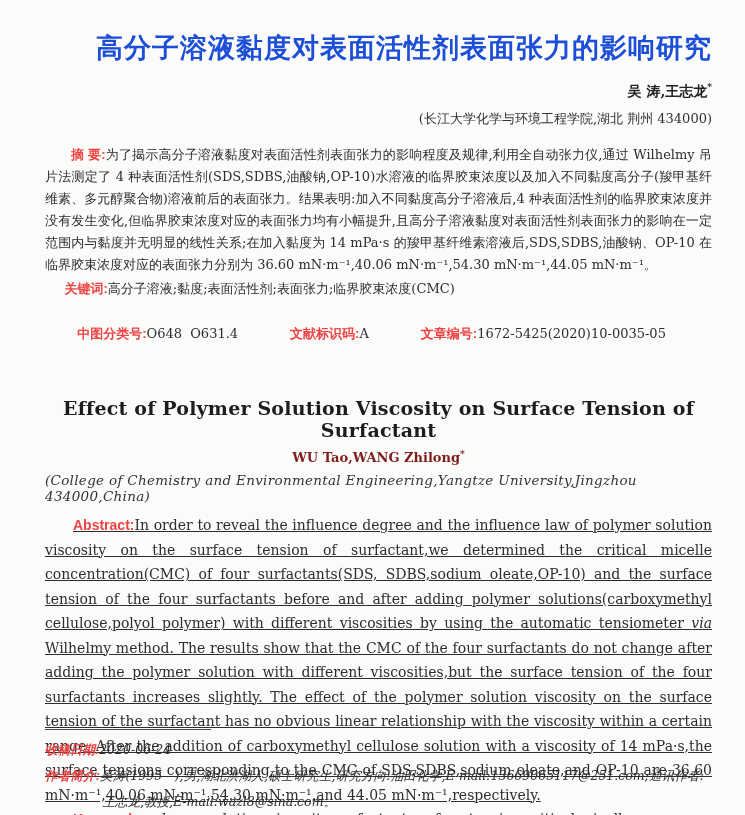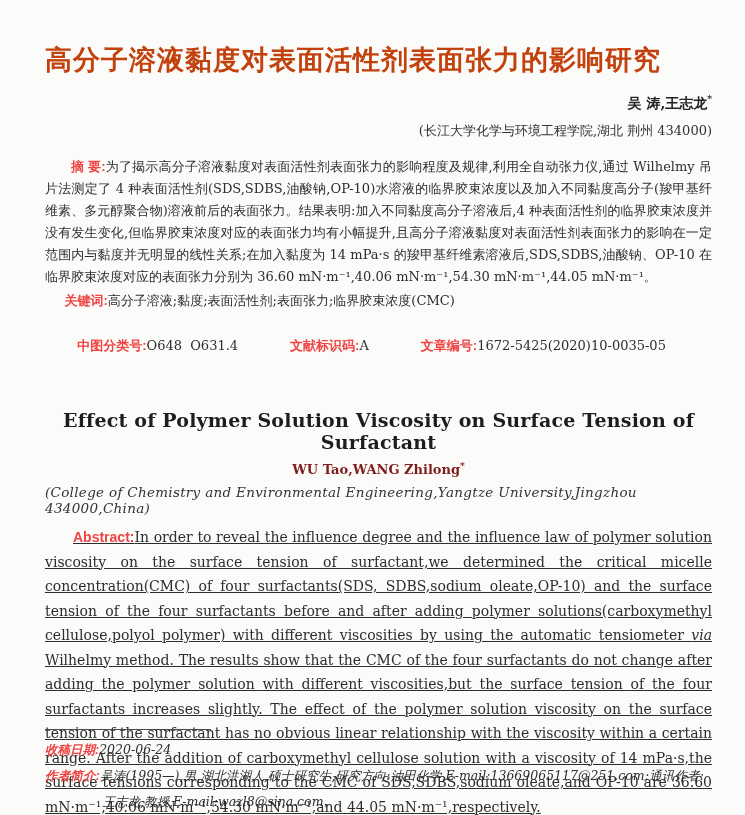--- a/index.html
+++ b/index.html
@@ -9,27 +9,27 @@
     margin:0 auto;
     background:#fbfbf9;
     box-sizing:border-box;
     padding:26px 33px 0 45px;
     overflow:hidden;
     color:#2e2e2e;
     font-family:"DejaVu Serif","Liberation Serif",serif;
   }
   
   .title-cn{
-    text-align:left;
+    text-align:right;
     font-family:"Liberation Sans","DejaVu Sans",sans-serif;
     font-weight:bold;
     font-size:27px;
     letter-spacing:1px;
-    color:#c2410c;
-    margin:16px 0 0 0;
+    color:#1d4ed8;
+    margin:4px 0 0 0;
   }
   .authors-cn{
     text-align:right;
     font-size:14px;
     font-weight:bold;
     margin-top:17px;
     color:#222;
   }
   .affil-cn{
     text-align:right;

